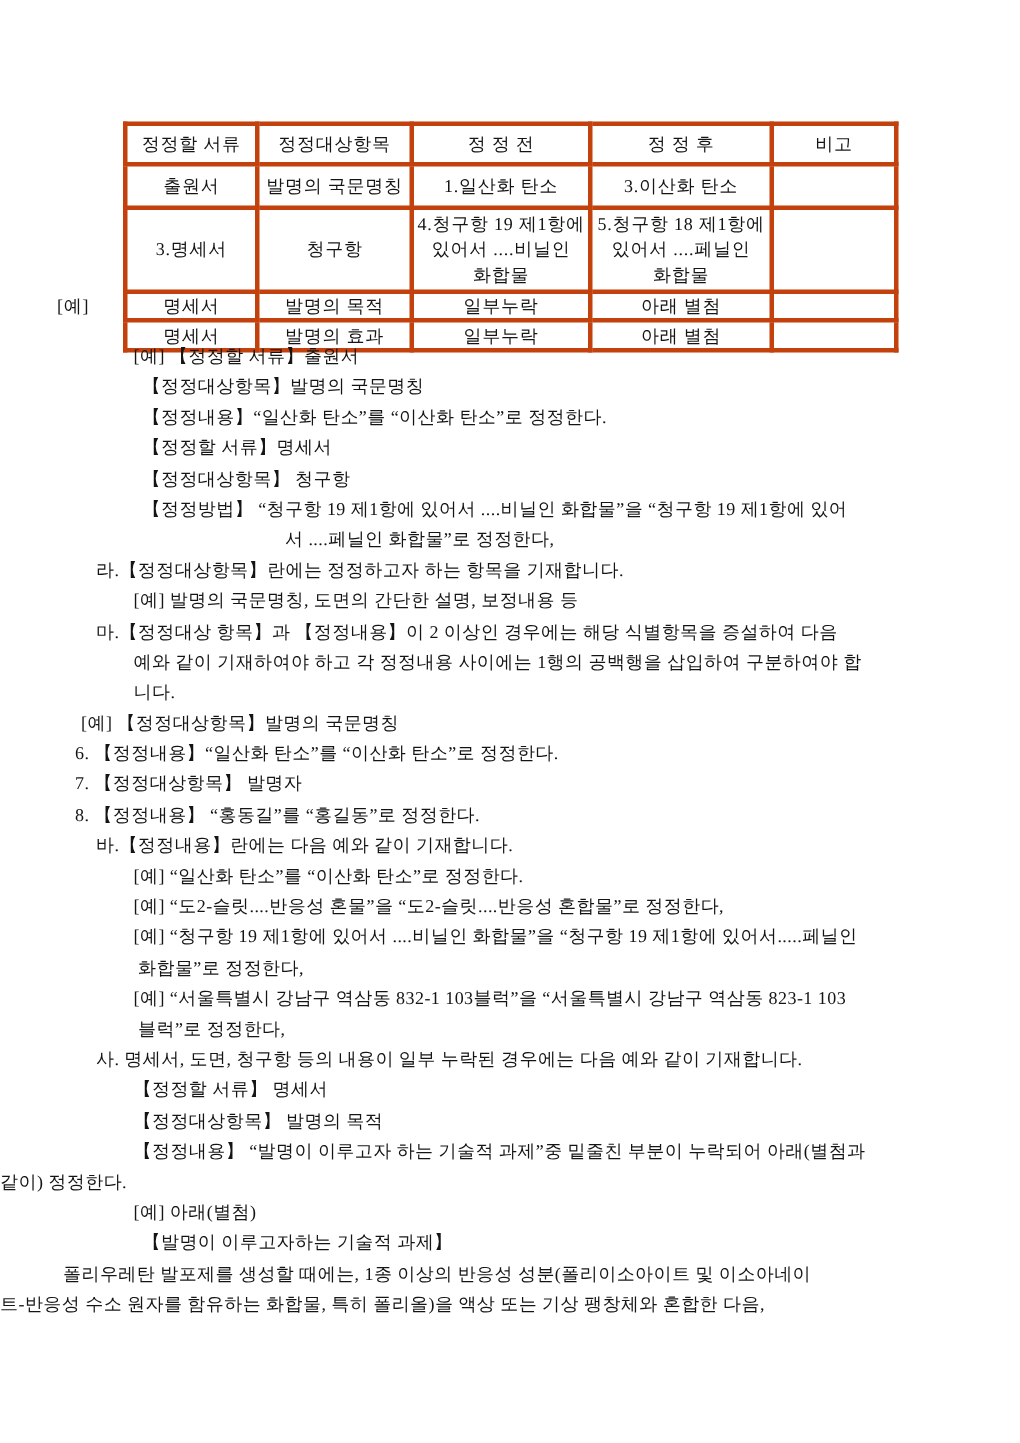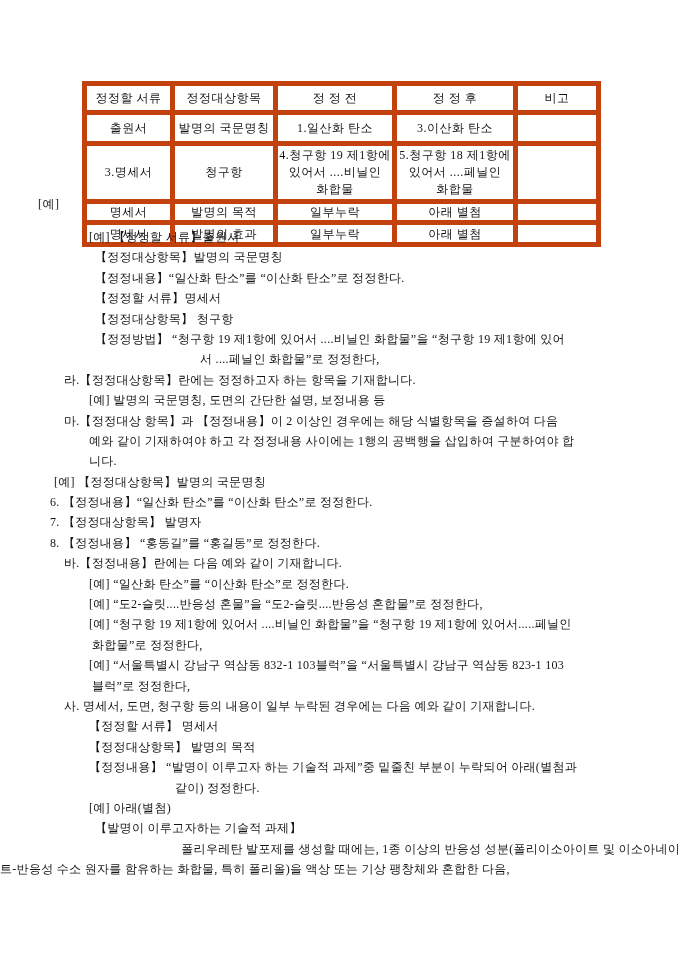--- a/index.html
+++ b/index.html
@@ -14,21 +14,21 @@
   
   #tbl-wrap{position:absolute;left:82px;top:81px;}
   table.correction{
     border-collapse:collapse;
     table-layout:fixed;
     width:514px;
     font-size:12px;
     letter-spacing:0.5px;
   }
   table.correction th, table.correction td{
-    border:5px solid #c2410c;
+    border:3px solid #c2410c;
     text-align:center;
     vertical-align:middle;
     padding:0 1px;
     white-space:pre-line;
     overflow:hidden;
     font-weight:normal;
   }
   tr.h  th{height:24px;}
   tr.r1 td{height:26px;}
   tr.r2 td{height:53px;line-height:17px;}
@@ -41,27 +41,27 @@
   
   #text-block{position:absolute;left:0;top:227px;right:0;}
   .line{
     height:20.4px;line-height:20.4px;
     font-size:12px;letter-spacing:0.3px;
     white-space:pre;overflow:hidden;
   }
   .i42 {}
   .i50 {padding-left:50px;}
   .i64 {padding-left:64px;}
-  .i65 {padding-left:65px;text-align:right;}
+  .i65 {padding-left:42px;}
   .i89 {padding-left:89px;}
   .i103{padding-left:54px;}
   .i113{padding-left:95px;}
   .i120{padding-left:92px;}
-  .i175{padding-left:175px;}
-  .i190{padding-left:190px;margin-left:10px;}
+  .i175{}
+  .i190{padding-left:190px;}
 </style>
 </head>
 <body>
 
 <div id="page">
 
   <div id="side-example">[예]</div>
 
   <div id="tbl-wrap">
     <table class="correction">

